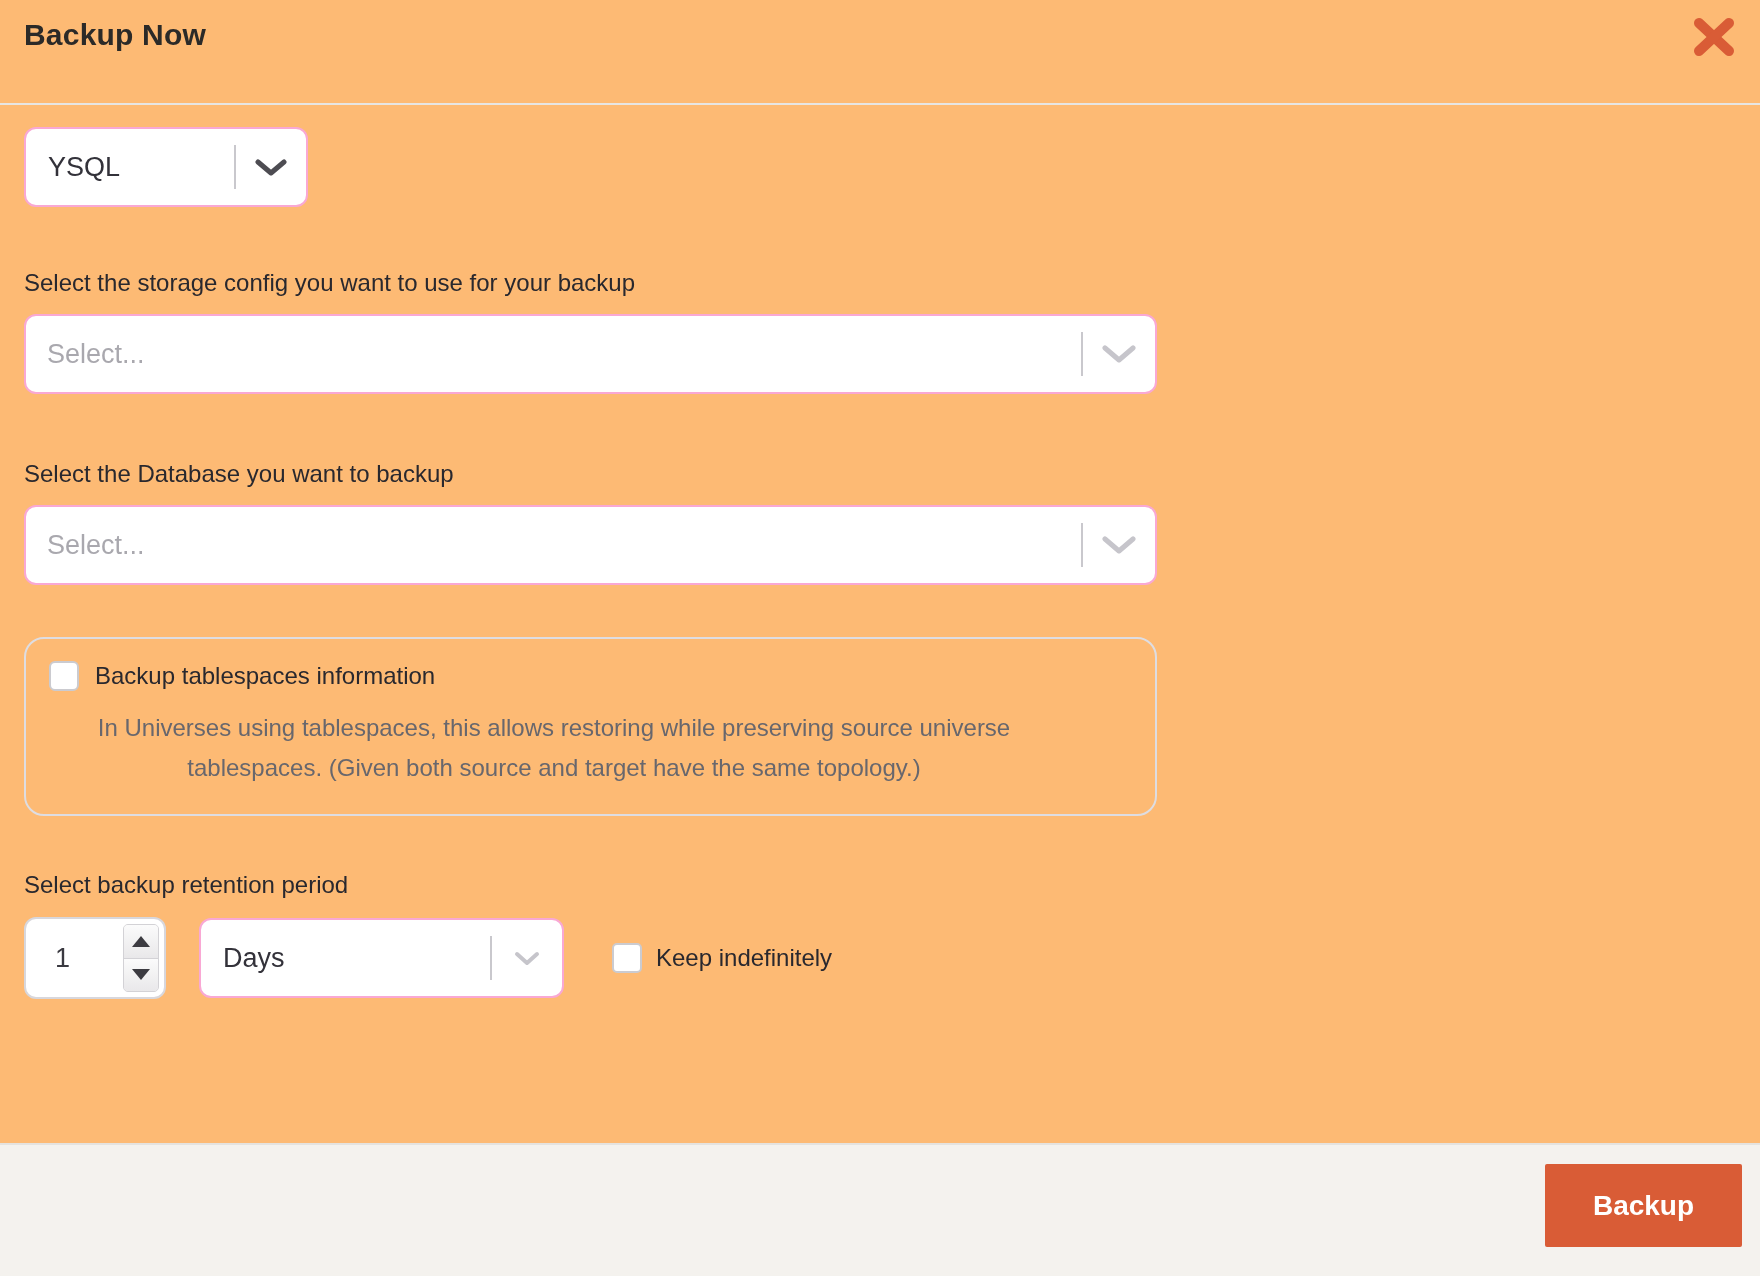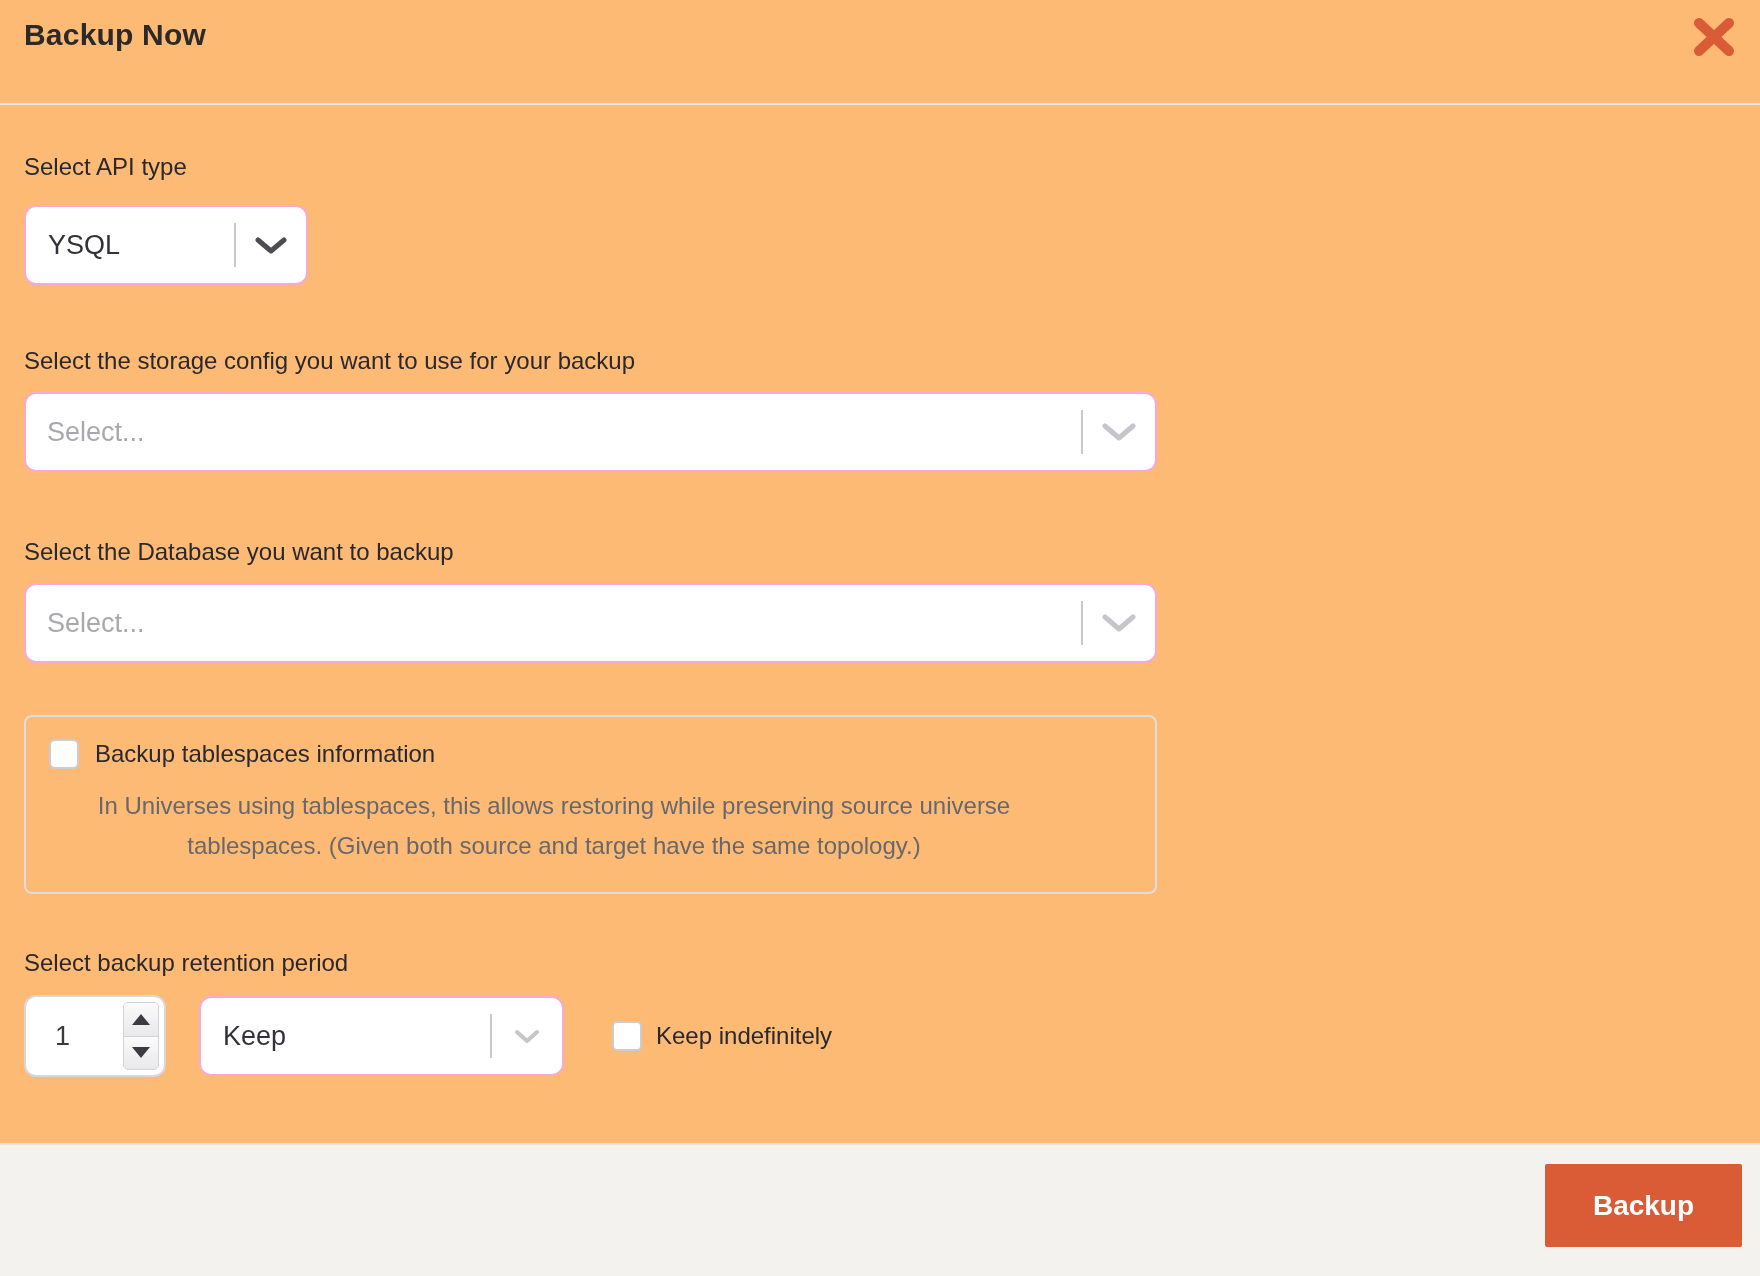--- a/index.html
+++ b/index.html
@@ -81,21 +81,21 @@
     flex: none;
   }
   .chev-wrap-sm { width: 70px; }
 
   
   .panel {
     margin-top: 52px;
     width: 1133px;
     min-height: 164px;
     border: 2px solid #dedde2;
-    border-radius: 8px;
+    border-radius: 20px;
     padding: 22px 24px 26px 23px;
   }
   .checkbox-row { display: flex; align-items: center; }
   .checkbox {
     width: 30px; height: 30px;
     border: 2px solid #cbcbd0;
     border-radius: 6px;
     background: #fff;
     flex: none;
     cursor: pointer;
@@ -217,21 +217,20 @@
     <button class="close-btn">
       <svg width="42" height="38" viewBox="0 0 42 38">
         <line x1="6" y1="5" x2="36" y2="33" stroke="#d95c36" stroke-width="10" stroke-linecap="round"></line>
         <line x1="36" y1="5" x2="6" y2="33" stroke="#d95c36" stroke-width="10" stroke-linecap="round"></line>
       </svg>
     </button>
   </div>
 
   <div class="content">
 
-    <div class="field-label lbl-1">Select API type</div>
     <div class="select-box select-sm">
       <span class="select-value">YSQL</span>
       <span class="select-sep"></span>
       <span class="chev-wrap chev-wrap-sm">
         <svg width="32" height="17" viewBox="0 0 32 17">
           <polyline points="3,3 16,14 29,3" fill="none" stroke="#4d4c52" stroke-width="5" stroke-linecap="round" stroke-linejoin="round"></polyline>
         </svg>
       </span>
     </div>
 
@@ -272,21 +271,21 @@
         <span class="spinner">
           <button class="spin-btn">
             <span class="tri-up"></span>
           </button>
           <button class="spin-btn">
             <span class="tri-down"></span>
           </button>
         </span>
       </div>
       <div class="select-box unit-select">
-        <span class="select-value">Keep</span>
+        <span class="select-value">Days</span>
         <span class="select-sep"></span>
         <span class="chev-wrap chev-wrap-sm">
           <svg width="26" height="15" viewBox="0 0 26 15">
             <polyline points="3,3 13,12 23,3" fill="none" stroke="#c6c5cb" stroke-width="4" stroke-linecap="round" stroke-linejoin="round"></polyline>
           </svg>
         </span>
       </div>
       <div class="keep-wrap">
         <span class="checkbox" style="border-radius:5px;"></span>
         <span class="keep-label">Keep indefinitely</span>

